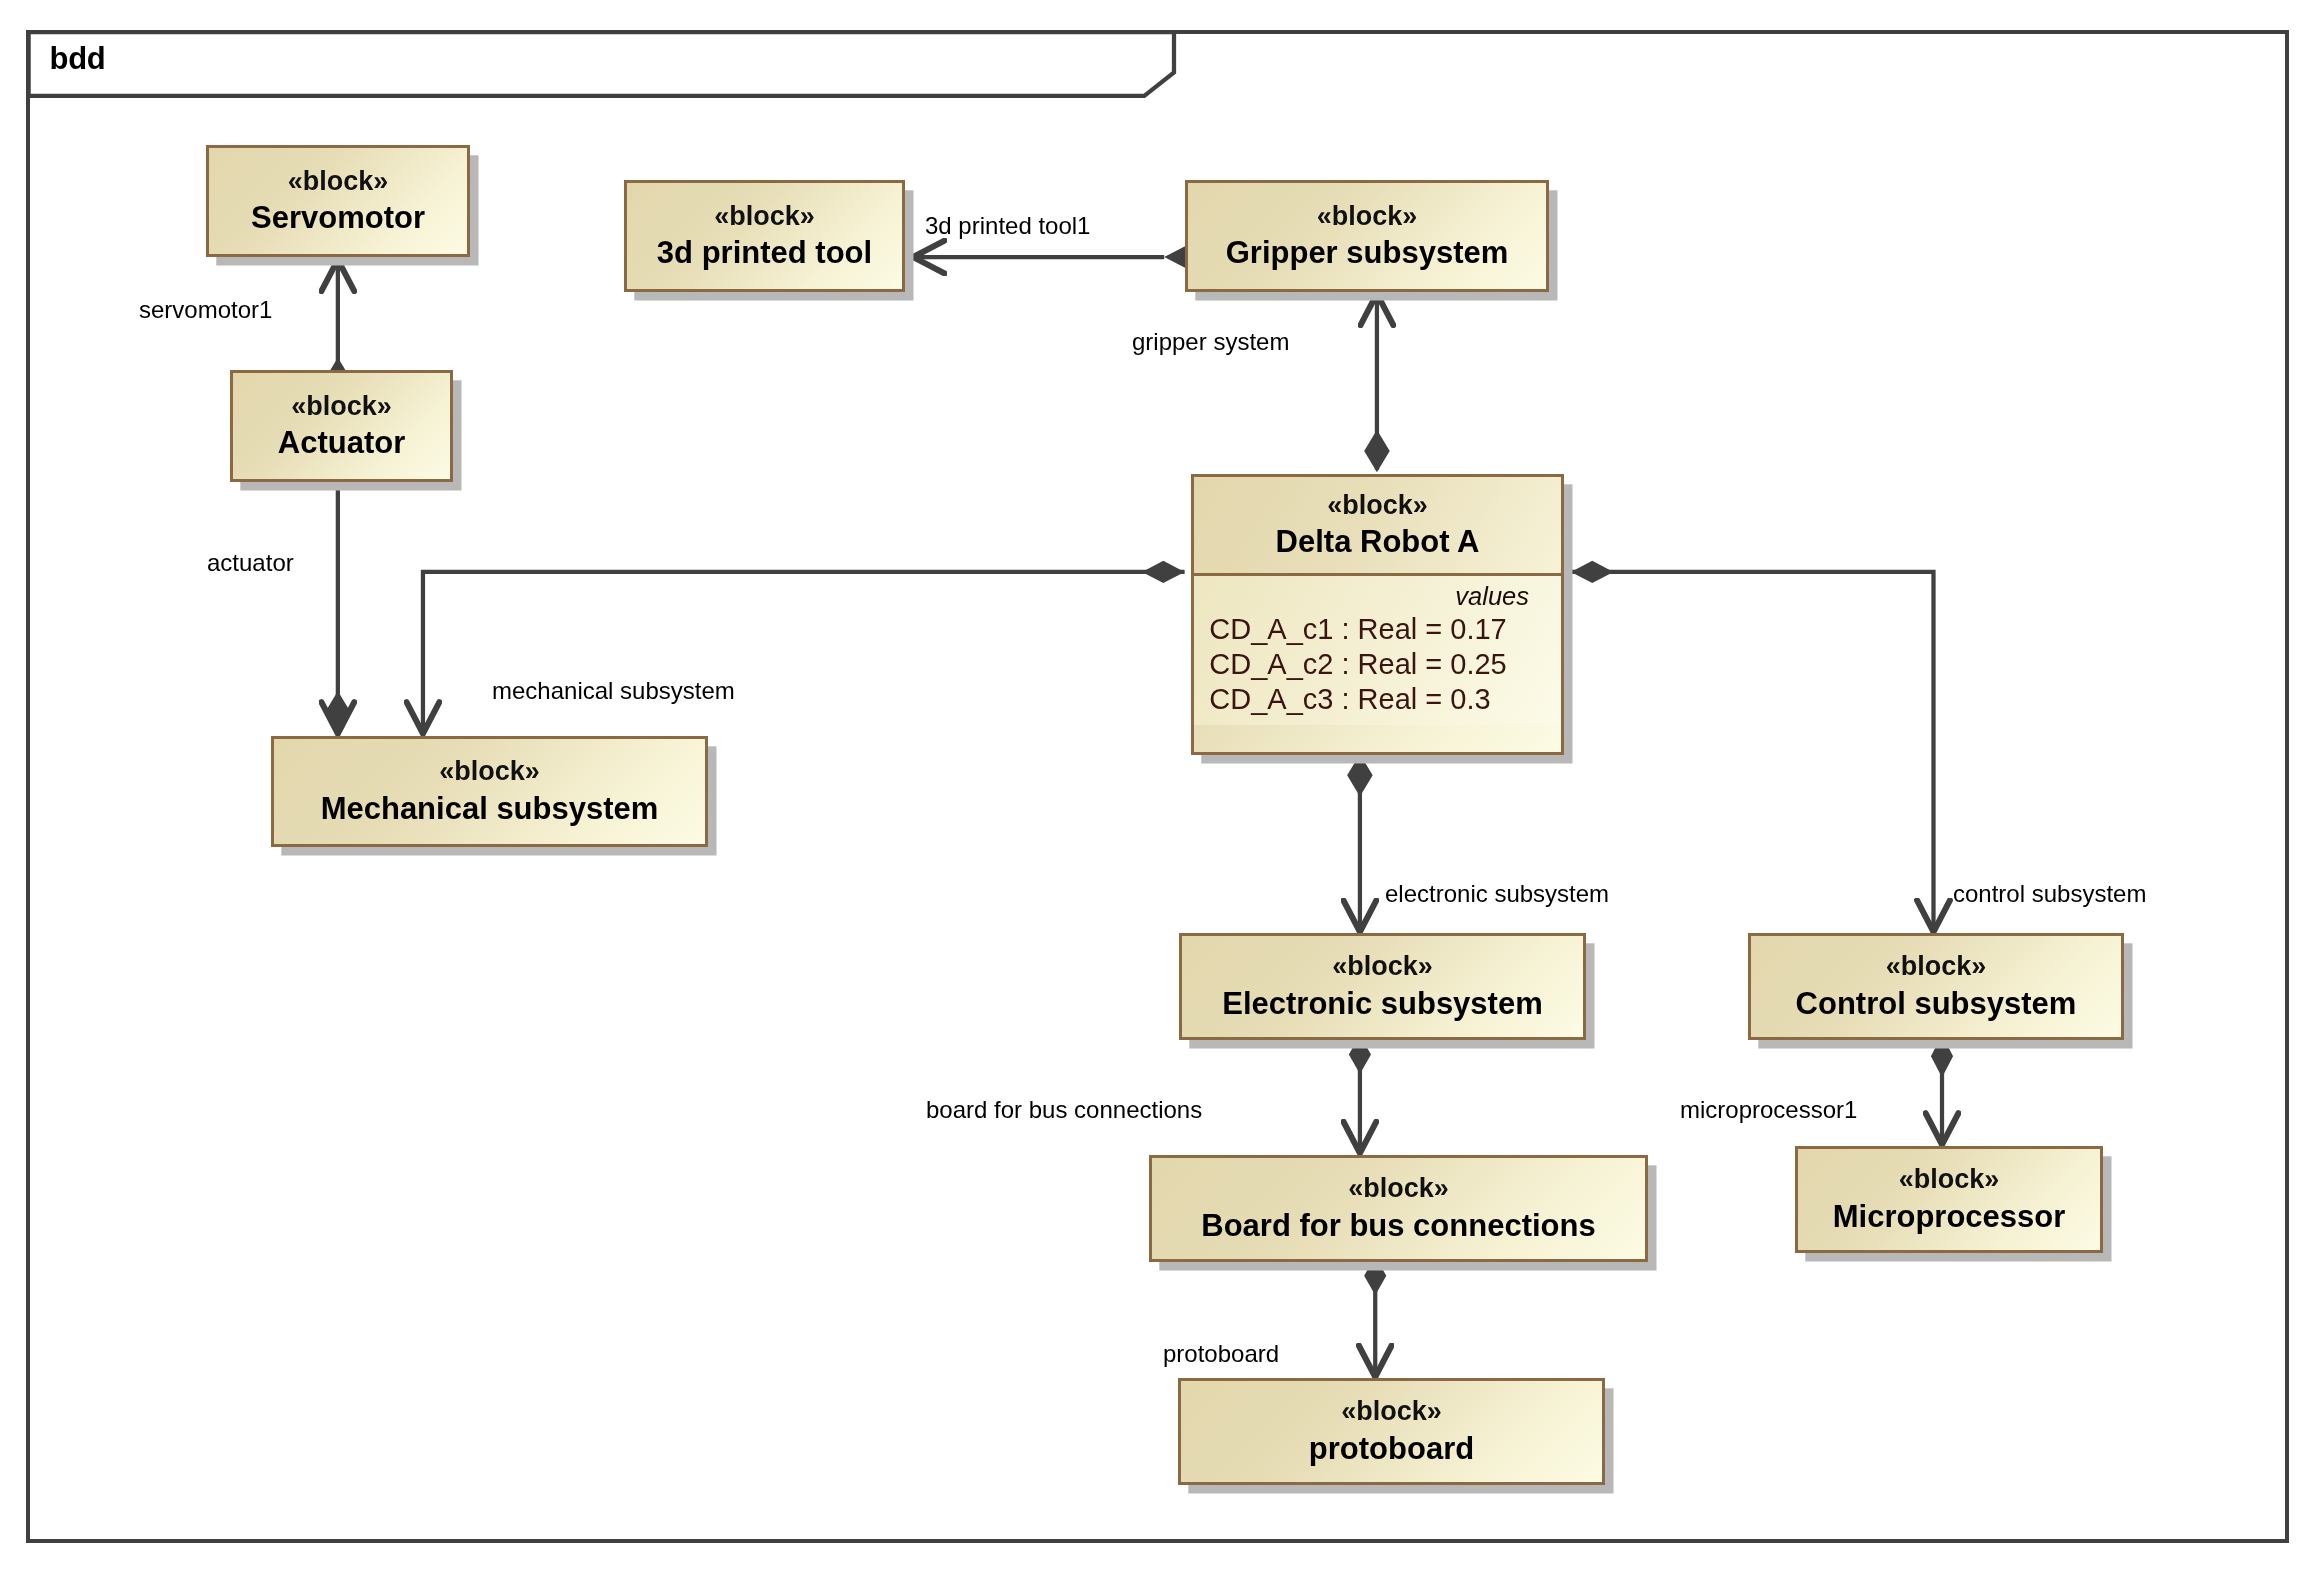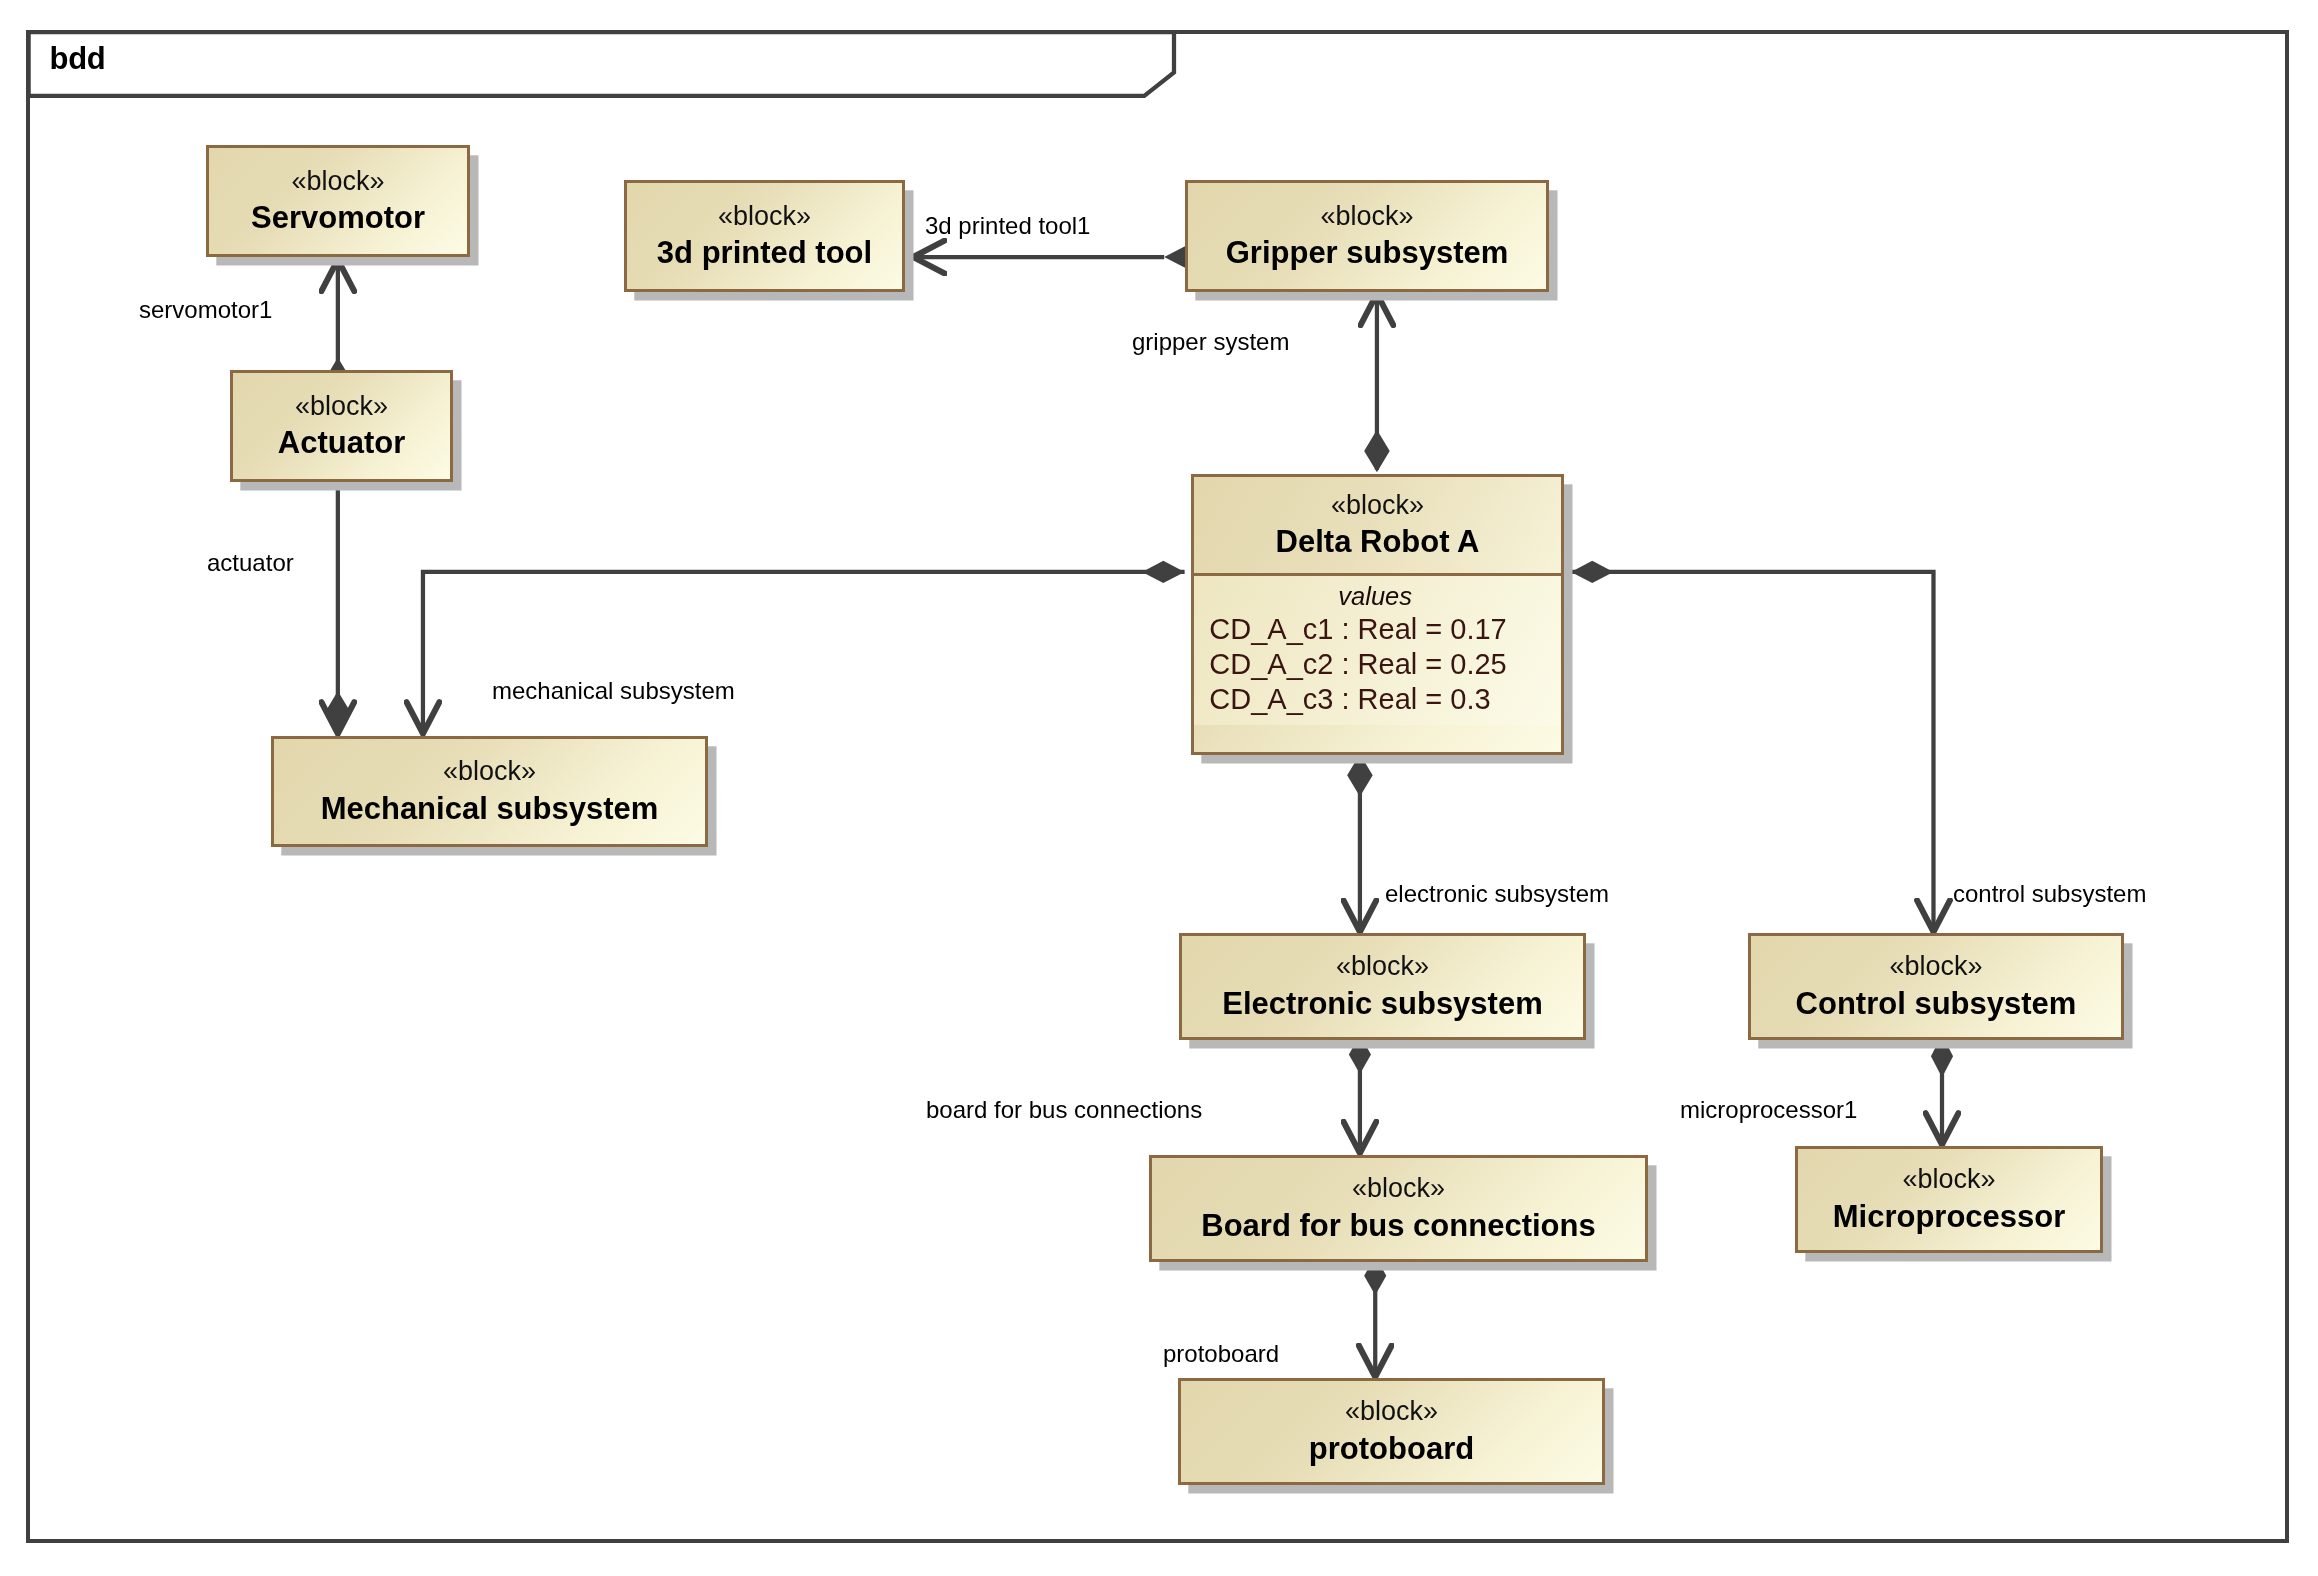--- a/index.html
+++ b/index.html
@@ -69,20 +69,21 @@
     align-items: center;
     justify-content: center;
     overflow: hidden;
   }
   .block .stereo {
     font-size: 27px;
     color: #111;
     line-height: 1.15;
     text-align: center;
     white-space: nowrap;
+    font-weight: bold;
   }
   .block .bname {
     font-size: 31px;
     font-weight: bold;
     color: #000;
     line-height: 1.15;
     text-align: center;
     white-space: nowrap;
     margin-top: 3.4px;
   }
@@ -101,22 +102,22 @@
     border-bottom: 3.4px solid #8B6942;
   }
   .block.compartmented .vals {
     padding: 5.1px 0 6.8px 15.3px;
     background: linear-gradient(120deg, #EDE6C0 0%, #F4EFD2 45%, #FCFBE8 100%);
   }
   .vals .vtitle {
     font-style: italic;
     font-size: 25.5px;
     color: #1a0a0a;
-    text-align: center;
-    padding-right: 20px;
+    text-align: right;
+    padding-right: 32px;
     line-height: 1.2;
   }
   .vals .vrow {
     font-size: 29px;
     color: #3A1410;
     line-height: 1.22;
     white-space: nowrap;
   }
 
   

